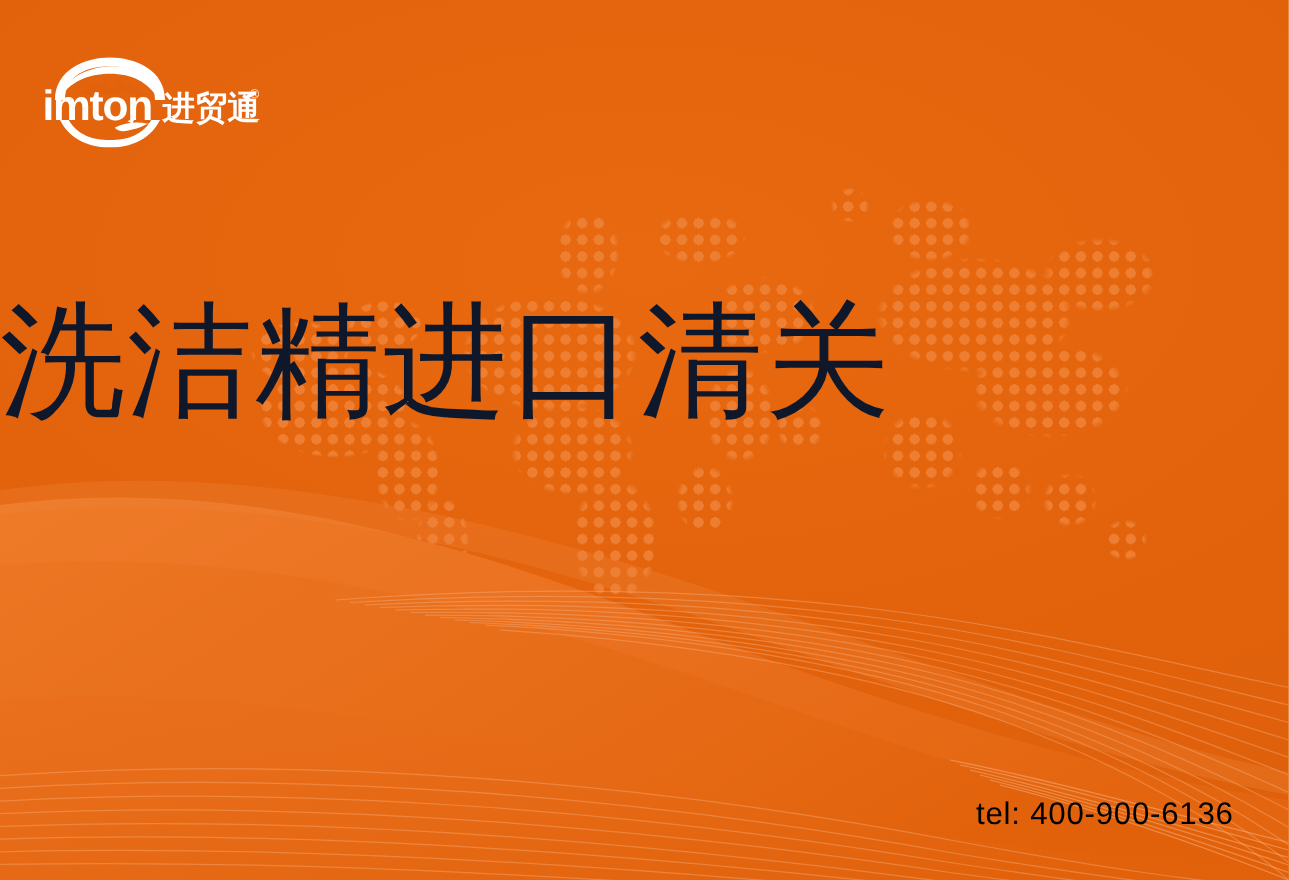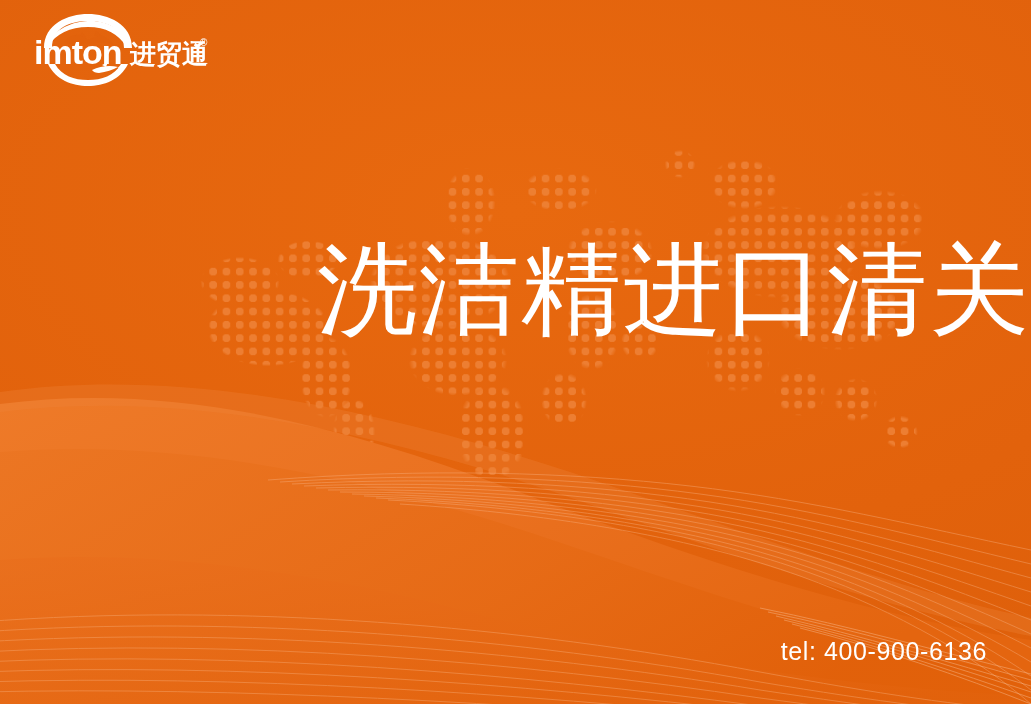--- a/index.html
+++ b/index.html
@@ -104,50 +104,50 @@
     position: absolute;
     inset: 0;
     width: 1031px;
     height: 704px;
   }
 
   
   .logo {
     position: absolute;
     left: 34px;
-    top: 12px;
+    top: 44px;
     width: 180px;
     height: 74px;
   }
   .logo-svg { display: block; }
 
   
   .headline {
     position: absolute;
     left: 0;
     top: 228px;
     width: 1031px;
-    text-align: right;
-    color: #ffffff;
+    text-align: left;
+    color: #0f172a;
     font-size: 100px;
     line-height: 122px;
     font-weight: 400;
     letter-spacing: 2px;
     white-space: nowrap;
   }
   .headline .line {
     display: block;
   }
 
   
   .tel {
     position: absolute;
     right: 44px;
     bottom: 38px;
-    color: #ffffff;
+    color: #000000;
     font-size: 25px;
     line-height: 30px;
     letter-spacing: .6px;
     font-weight: 400;
     white-space: nowrap;
   }
 </style>
 </head>
 <body>
 

